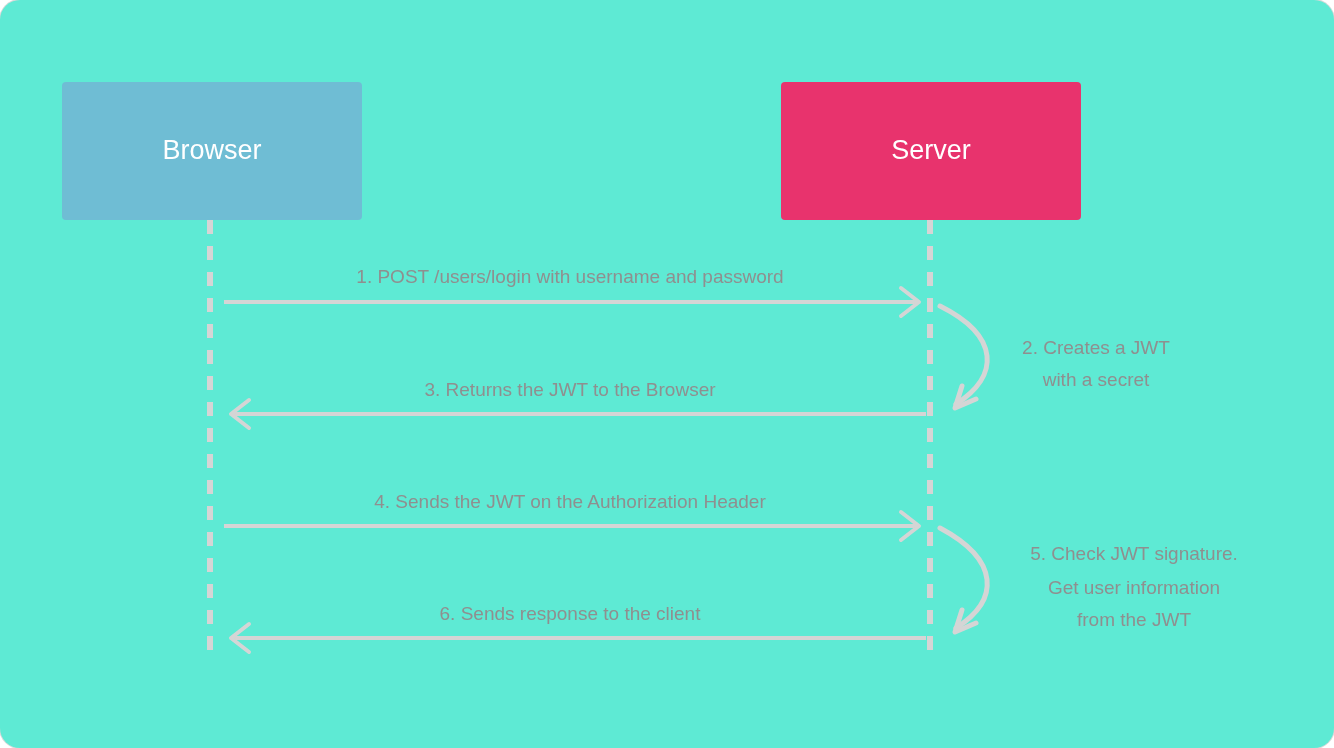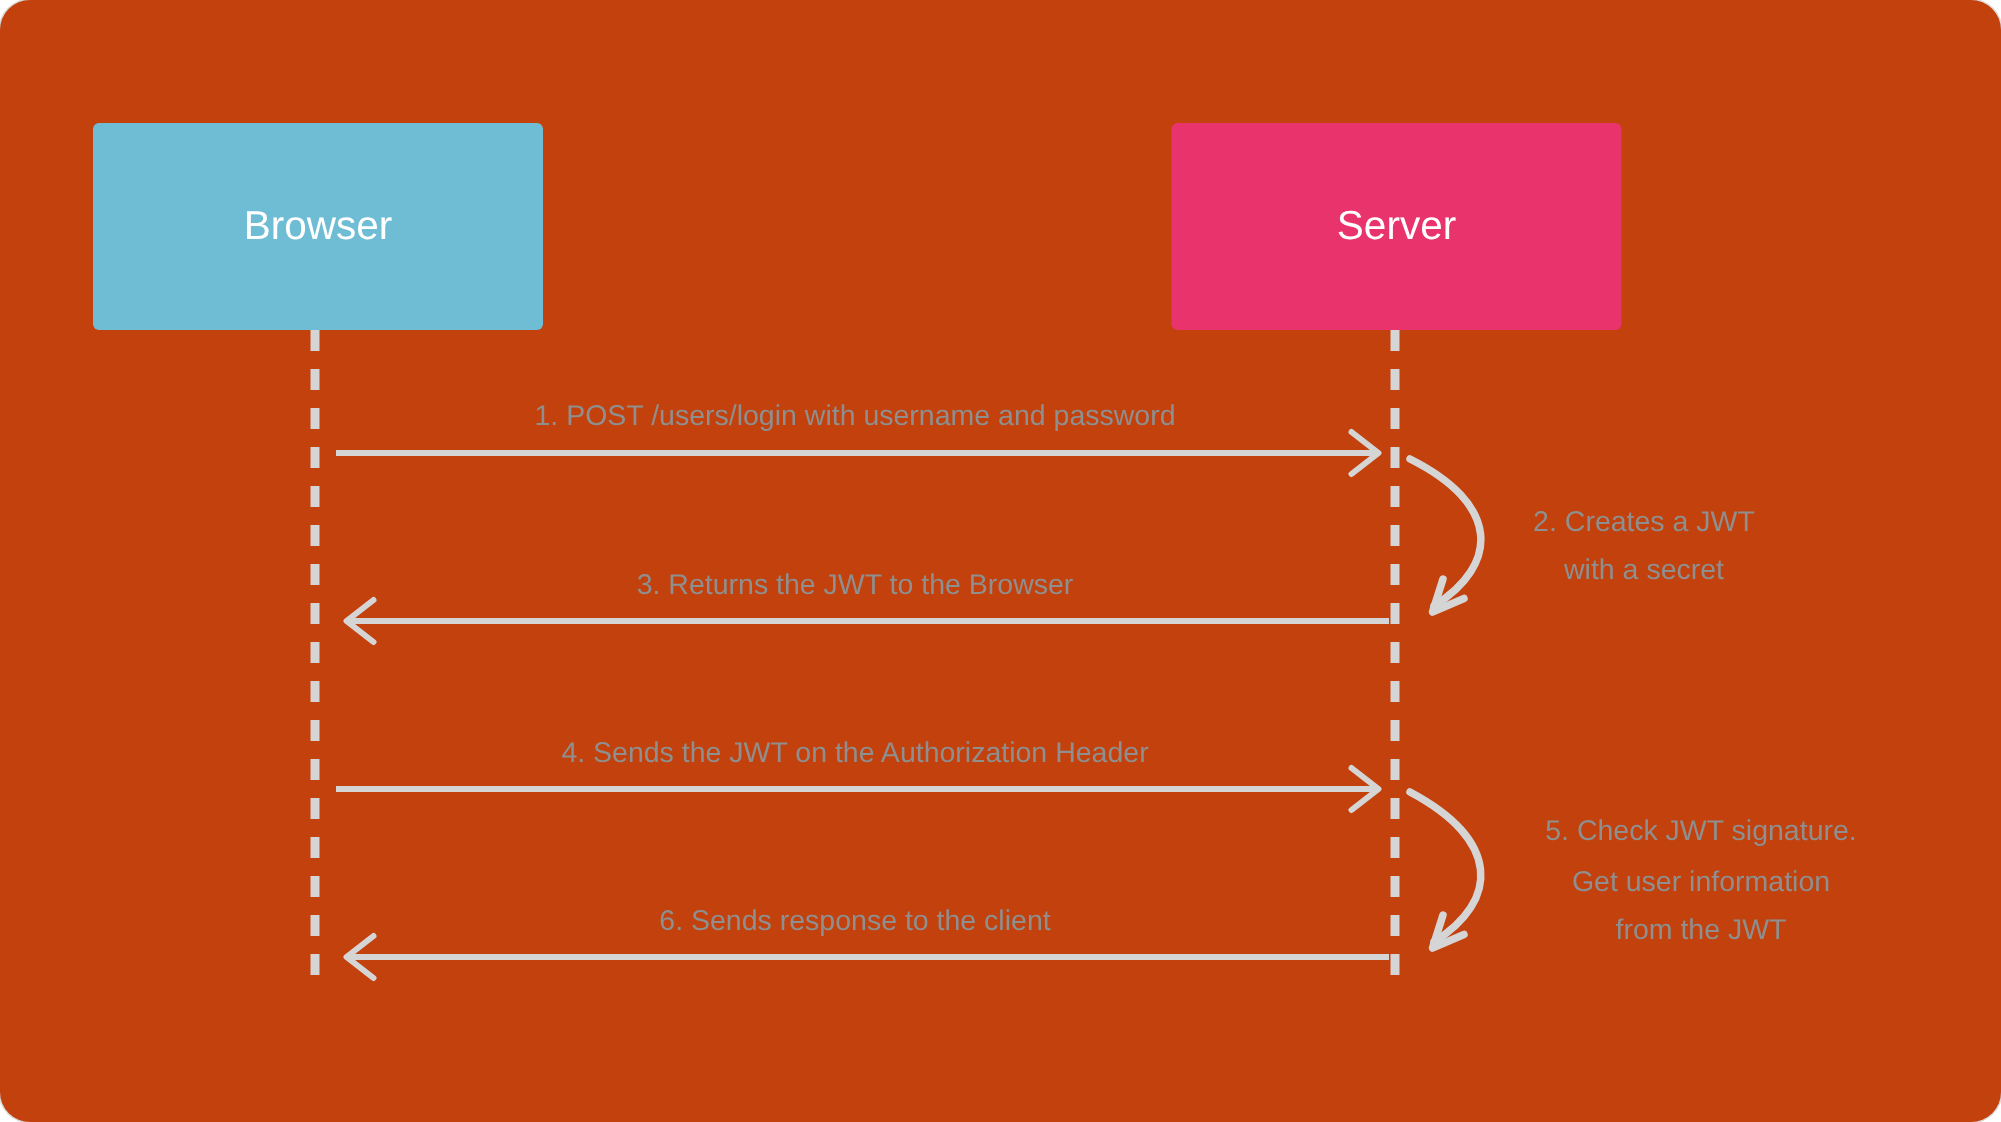--- a/index.html
+++ b/index.html
@@ -4,21 +4,21 @@
 <style>
   html, body {
     margin: 0;
     padding: 0;
     background: #ffffff;
   }
   #canvas {
     position: relative;
     width: 1334px;
     height: 748px;
-    background: #c2410c;
+    background: #5eead4;
     border-radius: 20px;
     box-shadow: 0 0 0 1px #d9d9d9;
     overflow: hidden;
     font-family: "Liberation Sans", sans-serif;
   }
   #diagram-svg {
     position: absolute;
     left: 0;
     top: 0;
     width: 1334px;

